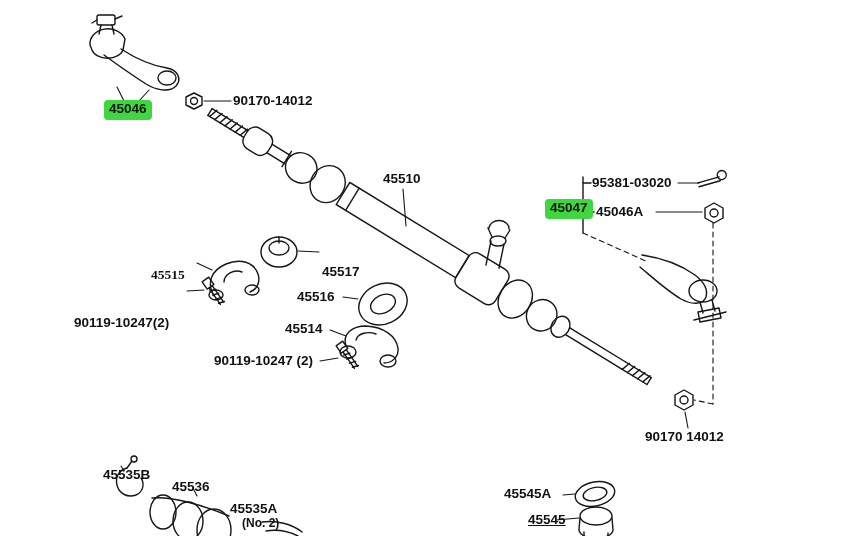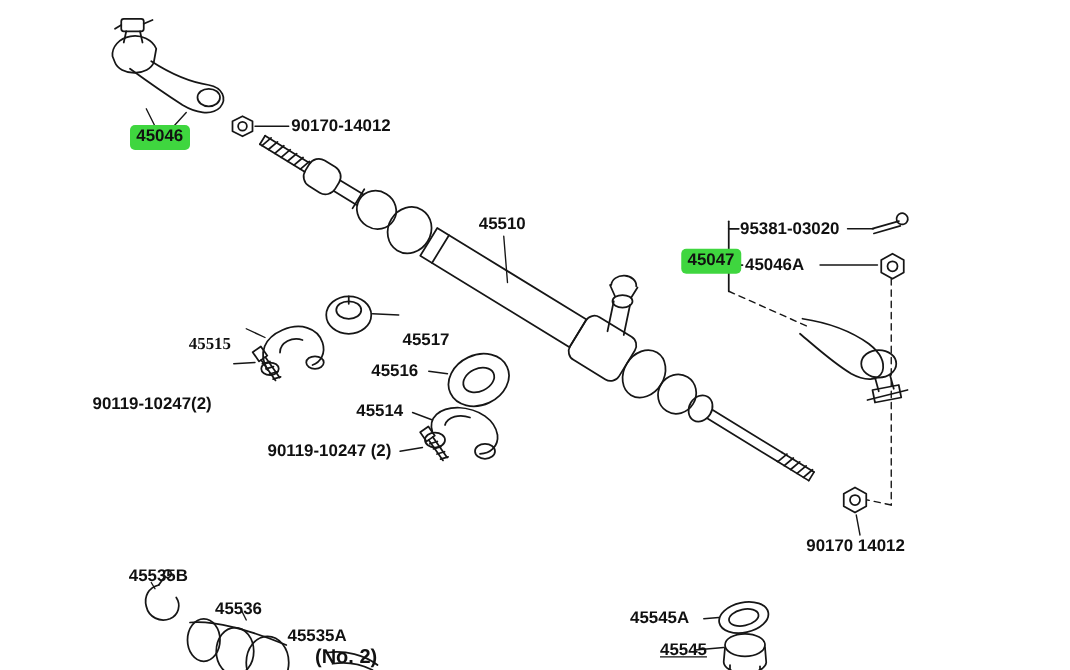--- a/index.html
+++ b/index.html
@@ -18,21 +18,21 @@
     font-weight: bold;
     color: #111;
     white-space: nowrap;
     line-height: 1.1;
   }
   .hl {
     background: var(--hl, #3fd63f);
     padding: 2px 5px 3px;
     border-radius: 4px;
   }
-  .note { display: block; font-size: 16px; font-weight: bold; padding-left: 22px; }
+  .note { display: block; font-size: 12px; font-weight: bold; padding-left: 12px; }
 </style>
 </head>
 <body>
 
 <div class="stage">
 
   <svg class="art" viewBox="0 0 856 536" width="856" height="536">
     <g fill="none" stroke="currentColor" stroke-width="1.4" stroke-linecap="round" stroke-linejoin="round">
 
       <g>
@@ -219,21 +219,21 @@
   <div class="lbl" style="left:592px; top:176px;text-align:center;">95381-03020</div>
   <div class="lbl hl" style="left:521px; top:199px;margin-left:24px;">45047</div>
   <div class="lbl" style="left:596px; top:205px;">45046A</div>
   <div class="lbl" style="left:151px; top:268px;font-family:Liberation Serif, serif;">45515</div>
   <div class="lbl" style="left:322px; top:245px;margin-top:20px;">45517</div>
   <div class="lbl" style="left:74px; top:284px;margin-top:32px;">90119-10247(2)</div>
   <div class="lbl" style="left:297px; top:290px;">45516</div>
   <div class="lbl" style="left:285px; top:322px;">45514</div>
   <div class="lbl" style="left:214px; top:354px;text-align:right;">90119-10247 (2)</div>
   <div class="lbl" style="left:645px; top:430px;">90170 14012</div>
-  <div class="lbl" style="left:103px; top:454px;text-align:center;">45535B</div>
+  <div class="lbl" style="left:103px; top:468px;text-align:center;">45535B</div>
   <div class="lbl" style="left:172px; top:480px;">45536</div>
   <div class="lbl" style="left:230px; top:502px;">
     <span>45535A</span>
     <span class="note">(No. 2)</span>
   </div>
   <div class="lbl" style="left:504px; top:487px;">45545A</div>
   <div class="lbl" style="left:528px; top:513px;text-decoration:underline;">45545</div>
 
 </div>
 

